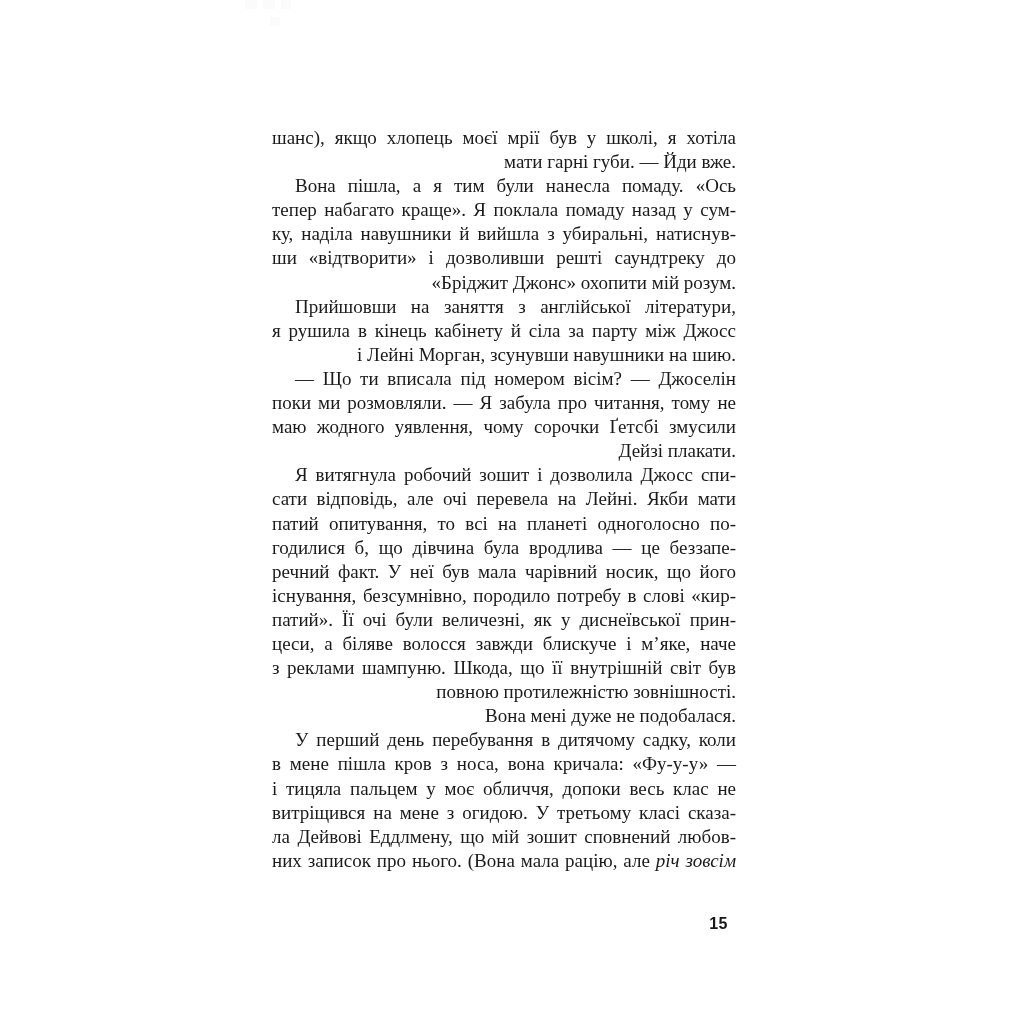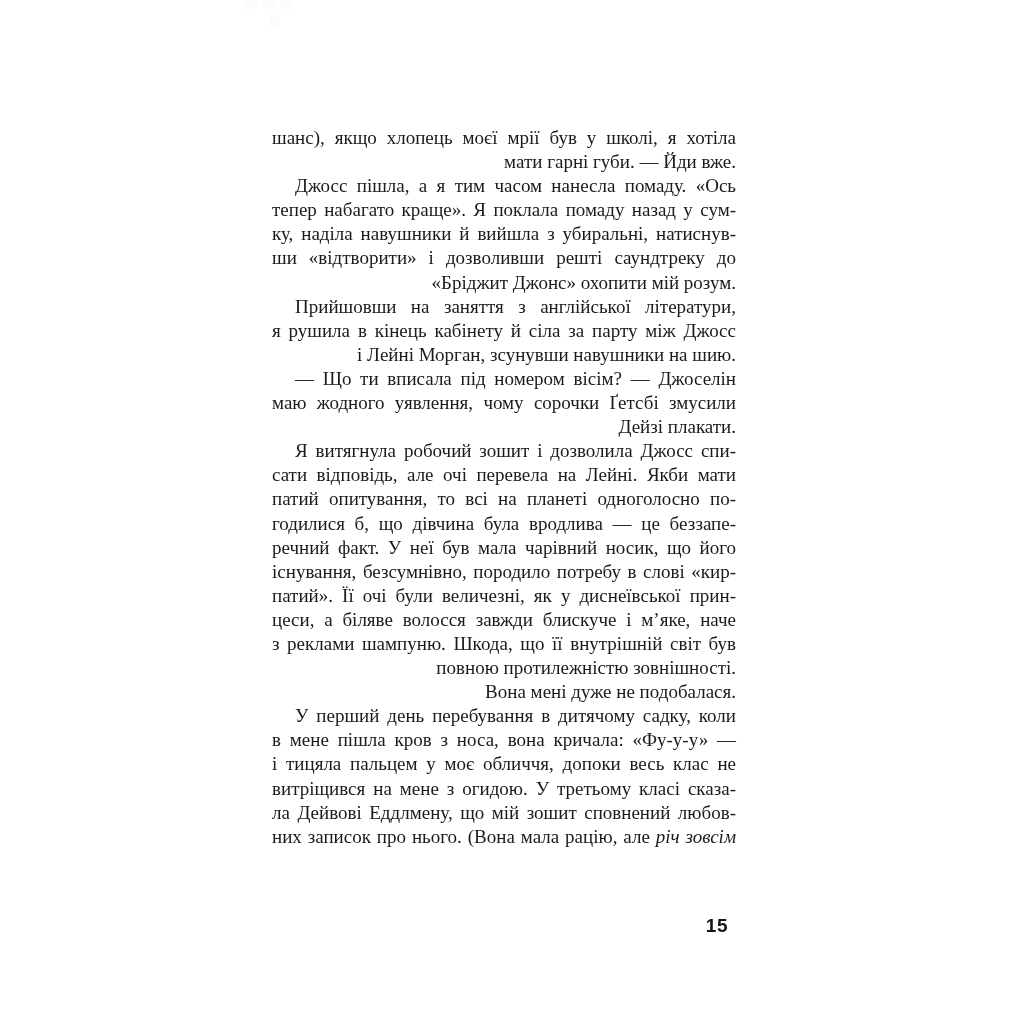--- a/index.html
+++ b/index.html
@@ -48,21 +48,21 @@
     font-style: italic;
   }
   .page-number {
     position: absolute;
     left: 264px;
     top: 915px;
     width: 464px;
     text-align: right;
     font-family: "Liberation Sans", "DejaVu Sans", sans-serif;
     font-weight: 700;
-    font-size: 19px;
+    font-size: 16px;
     letter-spacing: 0.5px;
     color: #161616;
   }
   
   .scan-artifact {
     position: absolute;
     background: #fbfbfb;
   }
 </style>
 </head>
@@ -73,33 +73,34 @@
   <div class="scan-artifact" style="left:263px;top:0;width:12px;height:9px"></div>
   <div class="scan-artifact" style="left:281px;top:0;width:10px;height:9px"></div>
   <div class="scan-artifact" style="left:270px;top:17px;width:10px;height:9px"></div>
 
   <div class="text-block" id="text-block">
       <div class="para">
         <div class="line js">шанс), якщо хлопець моєї мрії був у школі, я хотіла</div>
         <div class="line">мати гарні губи. — Йди вже.</div>
       </div>
       <div class="para">
-        <div class="line js ind">Джосс пішла, а я тим часом нанесла помаду. «Ось</div>
+        <div class="line js ind">Вона пішла, а я тим були нанесла помаду. «Ось</div>
         <div class="line js">тепер набагато краще». Я поклала помаду назад у сум-</div>
         <div class="line js">ку, наділа навушники й вийшла з убиральні, натиснув-</div>
         <div class="line js">ши «відтворити» і дозволивши решті саундтреку до</div>
         <div class="line">«Бріджит Джонс» охопити мій розум.</div>
       </div>
       <div class="para">
         <div class="line js ind">Прийшовши на заняття з англійської літератури,</div>
         <div class="line js">я рушила в кінець кабінету й сіла за парту між Джосс</div>
         <div class="line">і Лейні Морган, зсунувши навушники на шию.</div>
       </div>
       <div class="para">
         <div class="line js ind">— Що ти вписала під номером вісім? — Джоселін</div>
+        <div class="line js">поки ми розмовляли. — Я забула про читання, тому не</div>
         <div class="line js">маю жодного уявлення, чому сорочки Ґетсбі змусили</div>
         <div class="line">Дейзі плакати.</div>
       </div>
       <div class="para">
         <div class="line js ind">Я витягнула робочий зошит і дозволила Джосс спи-</div>
         <div class="line js">сати відповідь, але очі перевела на Лейні. Якби мати</div>
         <div class="line js">патий опитування, то всі на планеті одноголосно по-</div>
         <div class="line js">годилися б, що дівчина була вродлива — це беззапе-</div>
         <div class="line js">речний факт. У неї був мала чарівний носик, що його</div>
         <div class="line js">існування, безсумнівно, породило потребу в слові «кир-</div>

